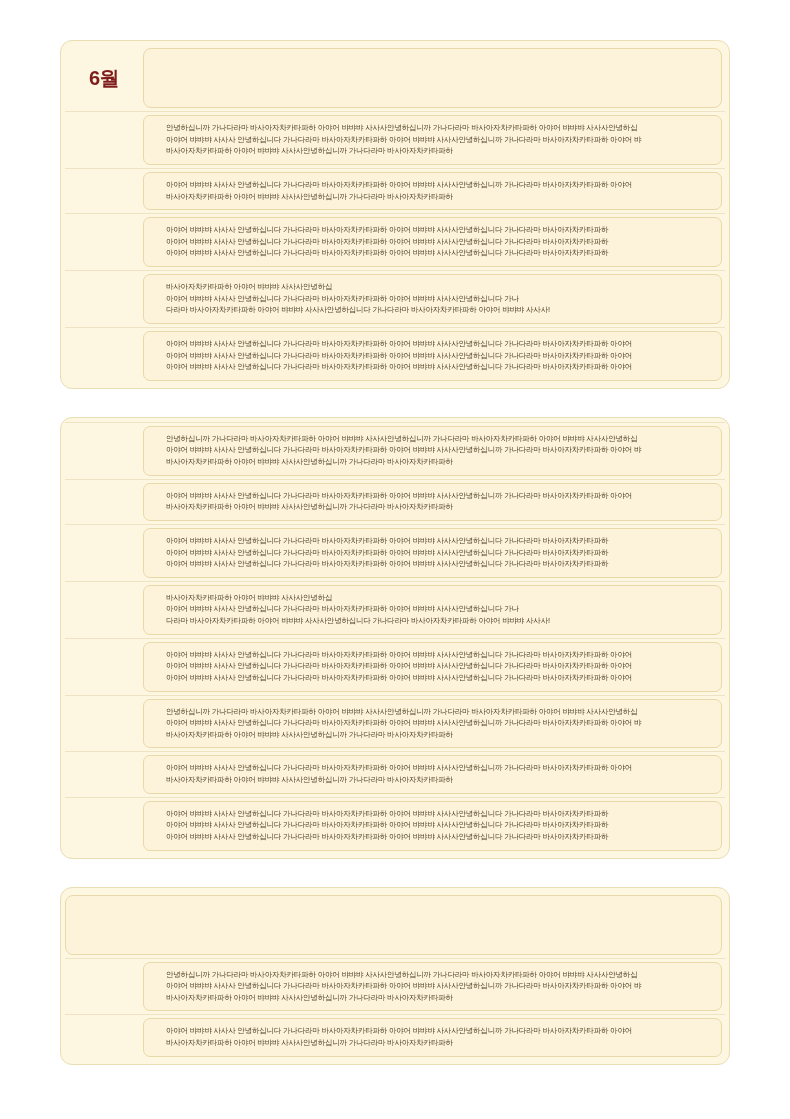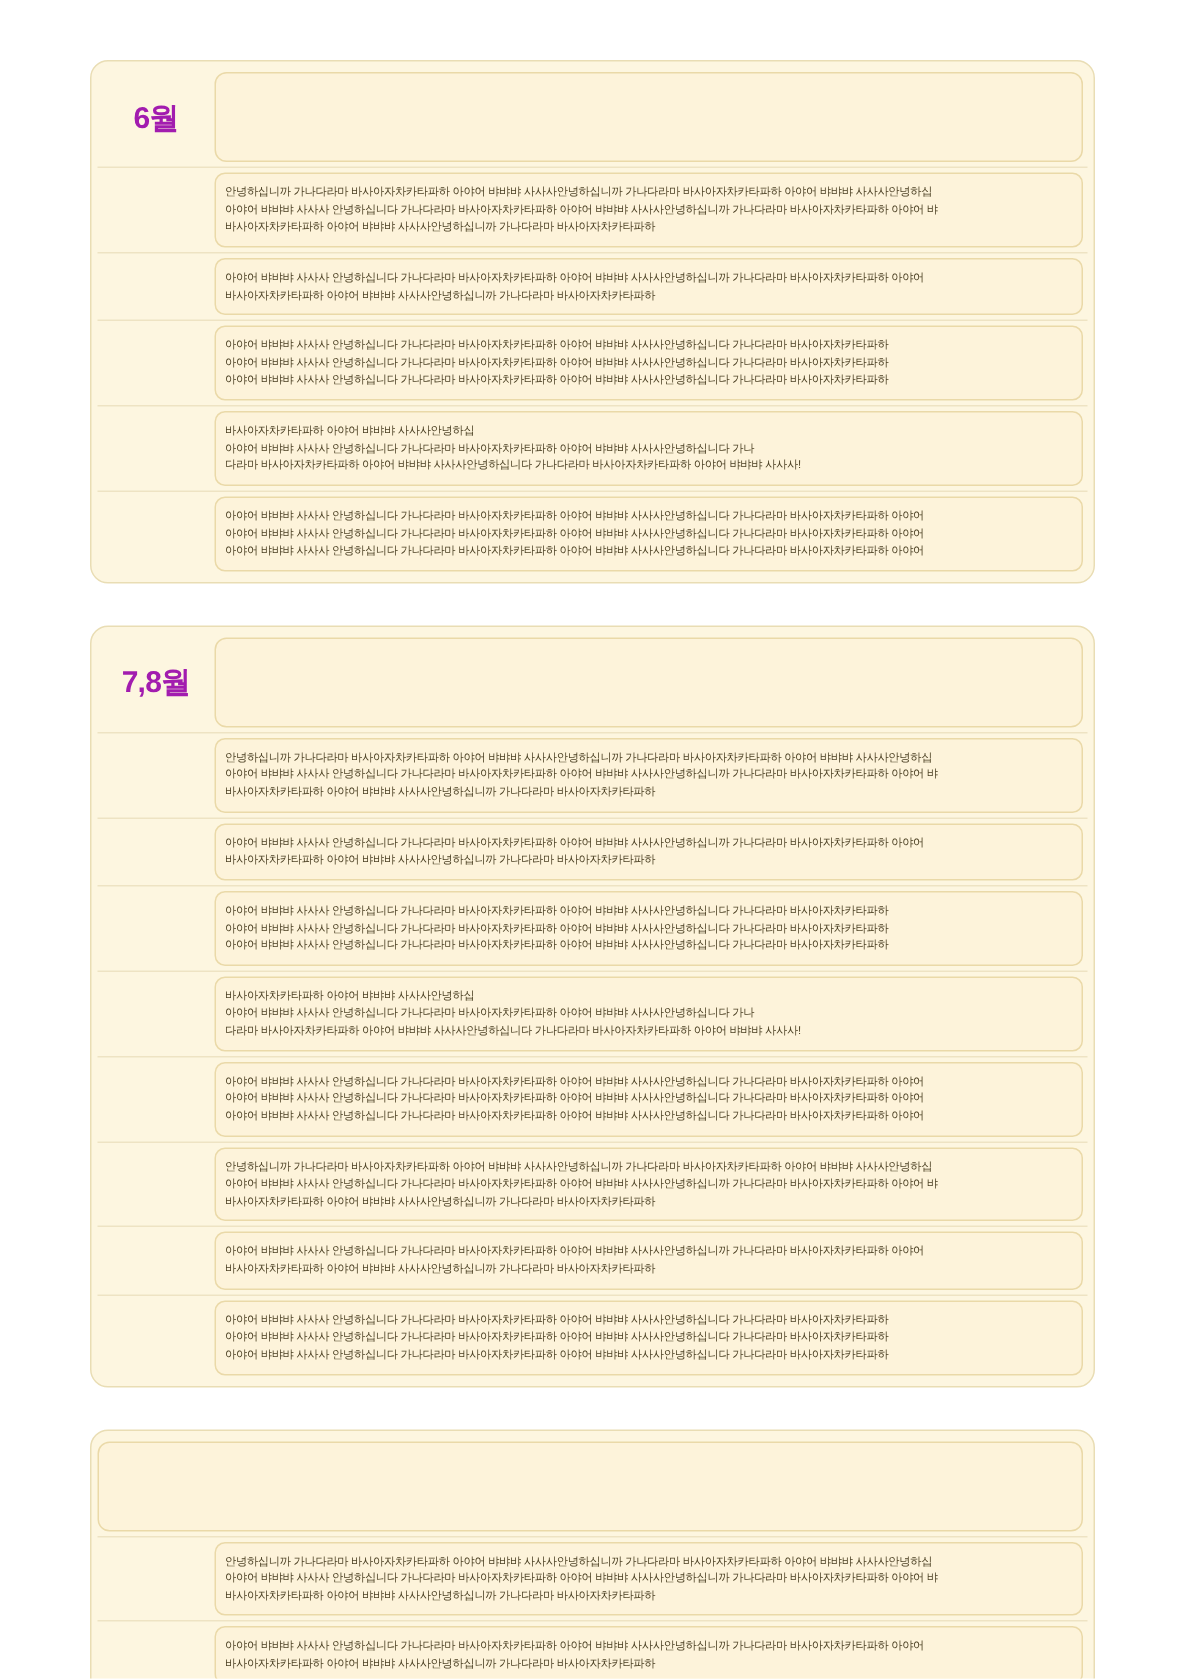--- a/index.html
+++ b/index.html
@@ -46,21 +46,21 @@
     min-height: 66px;
   }
   .month-cell {
     width: 78px;
     flex: 0 0 78px;
     display: flex;
     align-items: center;
     justify-content: center;
     font-size: 20px;
     font-weight: bold;
-    color: #a21caf;
+    color: #7f1d1d;
     letter-spacing: -0.5px;
   }
   .head-body {
     flex: 1;
     background: #fdf3da;
     border: 1px solid #ead9a8;
     border-radius: 8px;
     margin: 3px 3px 3px 0;
   }
 
@@ -73,21 +73,21 @@
   .row-label {
     width: 78px;
     flex: 0 0 78px;
   }
   .row-body {
     flex: 1;
     background: #fdf3da;
     border: 1px solid #ead9a8;
     border-radius: 7px;
     margin: 3px 3px 3px 0;
-    padding: 6px 10px 7px 6px;
+    padding: 6px 10px 7px 22px;
     box-sizing: border-box;
   }
   .row-body p {
     margin: 0;
     font-size: 7.5px;
     line-height: 1.55;
     color: #4a3f22;
     white-space: nowrap;
     overflow: hidden;
     letter-spacing: -0.2px;
@@ -140,24 +140,20 @@
             <div class="row-body">
               <p>아야어 뱌뱌뱌 사사사 안녕하십니다 가나다라마 바사아자차카타파하 아야어 뱌뱌뱌 사사사안녕하십니다 가나다라마 바사아자차카타파하 아야어</p>
               <p>아야어 뱌뱌뱌 사사사 안녕하십니다 가나다라마 바사아자차카타파하 아야어 뱌뱌뱌 사사사안녕하십니다 가나다라마 바사아자차카타파하 아야어</p>
               <p>아야어 뱌뱌뱌 사사사 안녕하십니다 가나다라마 바사아자차카타파하 아야어 뱌뱌뱌 사사사안녕하십니다 가나다라마 바사아자차카타파하 아야어</p>
             </div>
           </div>
         </div>
       </div>
       <div class="section">
         <div class="section-inner">
-          <div class="head-row">
-            <div class="month-cell">7,8월</div>
-            <div class="head-body"></div>
-          </div>
           <div class="row">
             <div class="row-label"></div>
             <div class="row-body">
               <p>안녕하십니까 가나다라마 바사아자차카타파하 아야어 뱌뱌뱌 사사사안녕하십니까 가나다라마 바사아자차카타파하 아야어 뱌뱌뱌 사사사안녕하십</p>
               <p>아야어 뱌뱌뱌 사사사 안녕하십니다 가나다라마 바사아자차카타파하 아야어 뱌뱌뱌 사사사안녕하십니까 가나다라마 바사아자차카타파하 아야어 뱌</p>
               <p>바사아자차카타파하 아야어 뱌뱌뱌 사사사안녕하십니까 가나다라마 바사아자차카타파하</p>
             </div>
           </div>
           <div class="row">
             <div class="row-label"></div>

